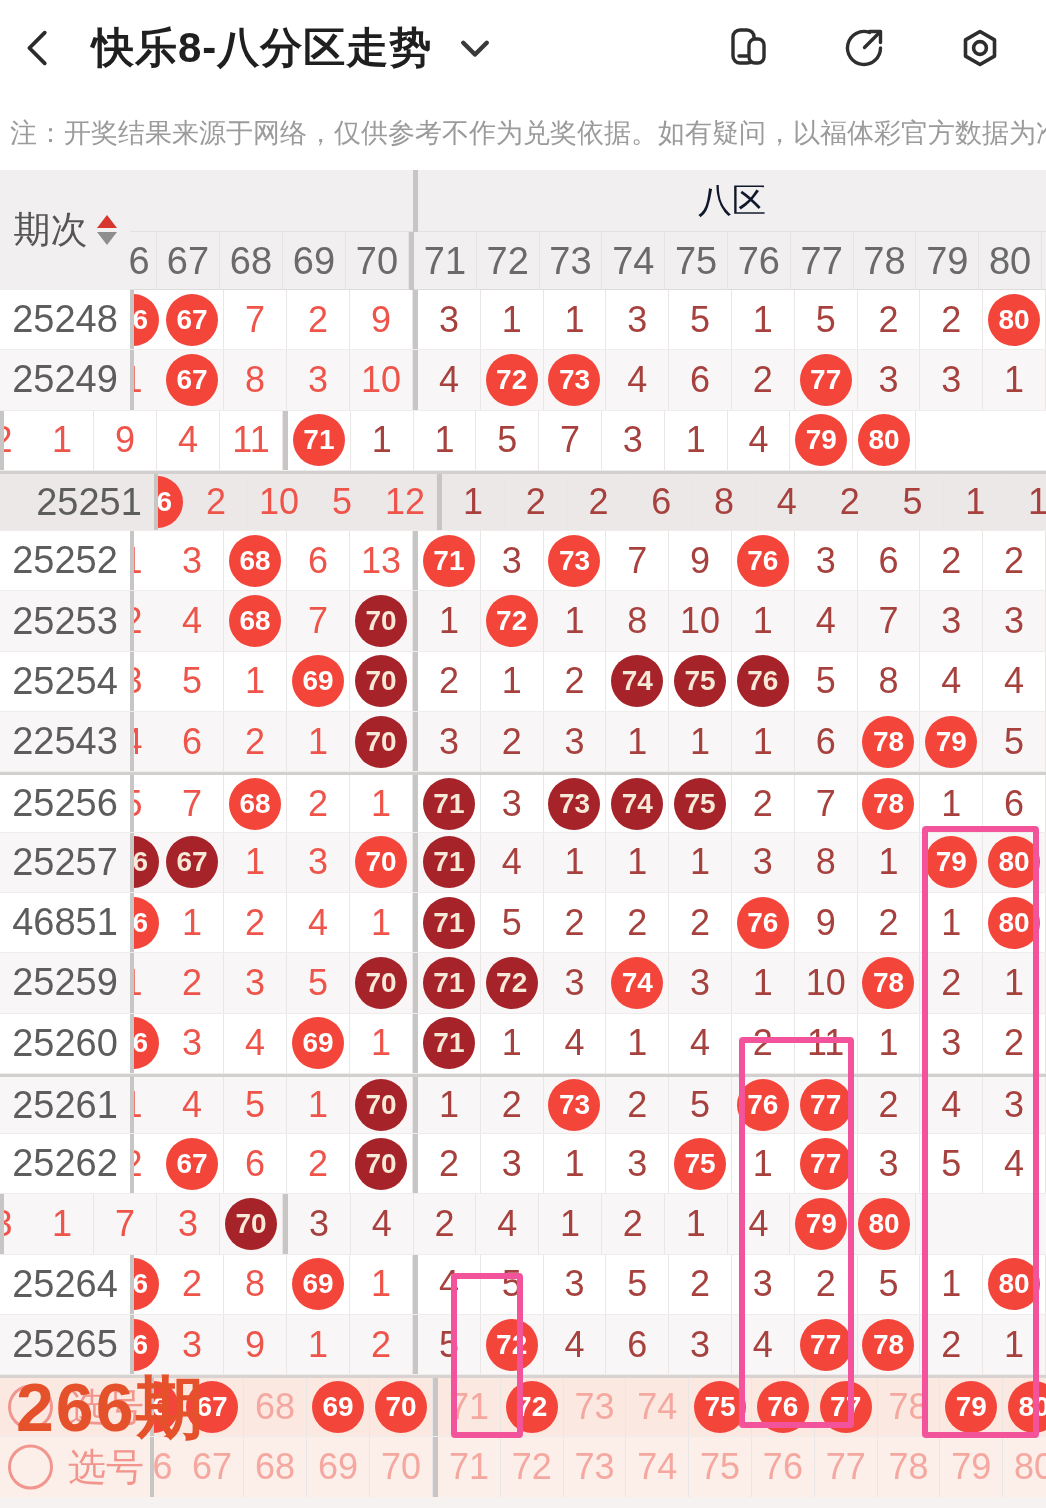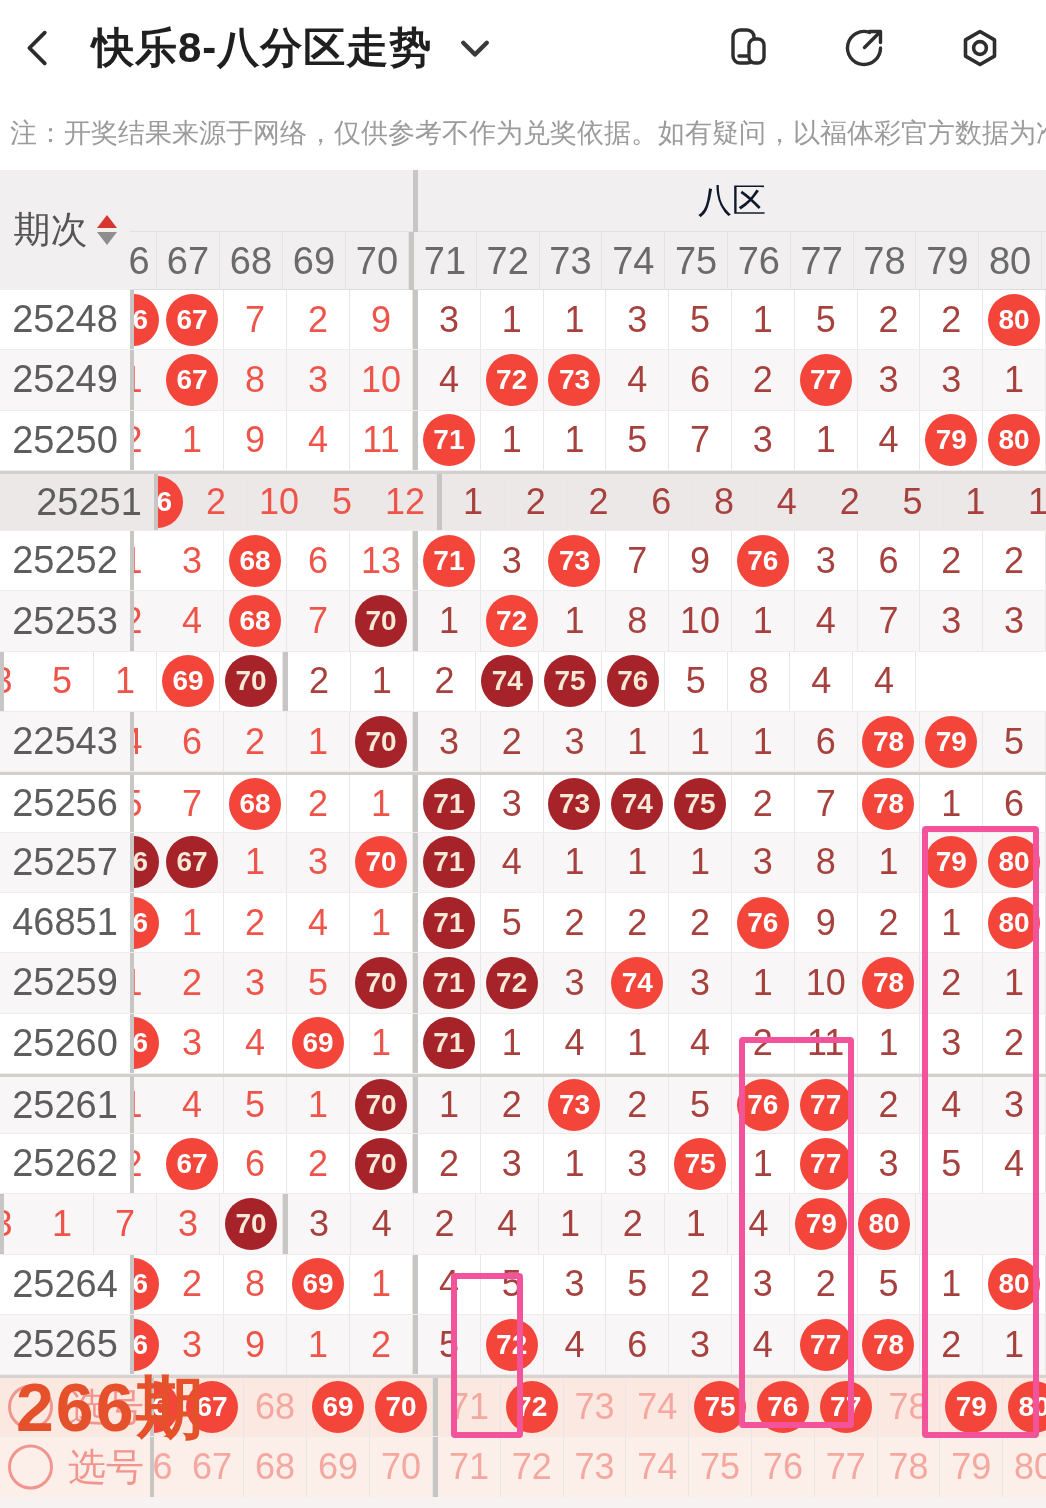--- a/index.html
+++ b/index.html
@@ -268,21 +268,20 @@
             <span class="num">3</span>
           </div>
           <div class="cell rb">
             <span class="num">3</span>
           </div>
           <div class="cell rb">
             <span class="num">1</span>
           </div>
         </div>
         <div class="row">
-          <div class="pcell">25250</div>
           <div class="vd"></div>
           <div class="c66">
             <div class="inner">
               <span class="num">2</span>
             </div>
           </div>
           <div class="cell lb">
             <span class="num">1</span>
           </div>
           <div class="cell lb">
@@ -476,20 +475,21 @@
             <span class="num">7</span>
           </div>
           <div class="cell rb">
             <span class="num">3</span>
           </div>
           <div class="cell rb">
             <span class="num">3</span>
           </div>
         </div>
         <div class="row">
+          <div class="pcell">25254</div>
           <div class="vd"></div>
           <div class="c66">
             <div class="inner">
               <span class="num">3</span>
             </div>
           </div>
           <div class="cell lb">
             <span class="num">5</span>
           </div>
           <div class="cell lb">

